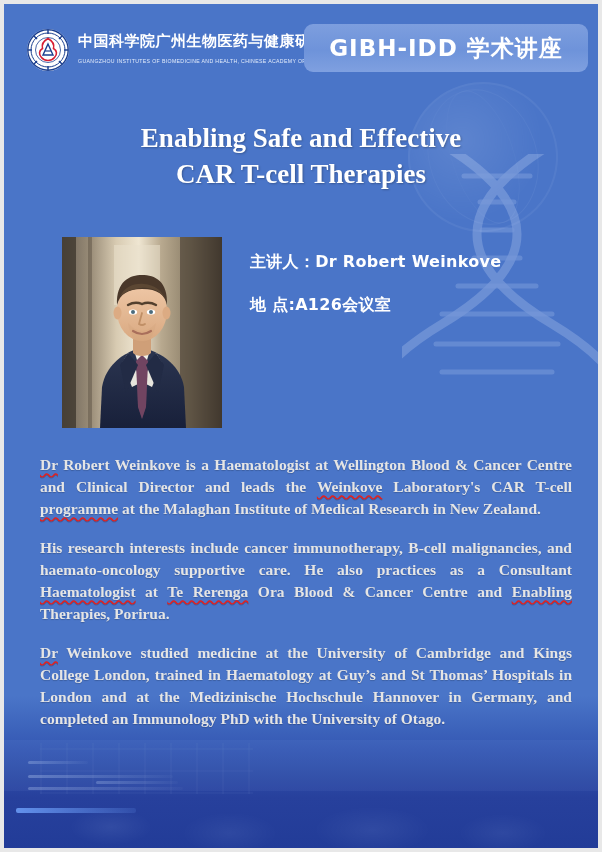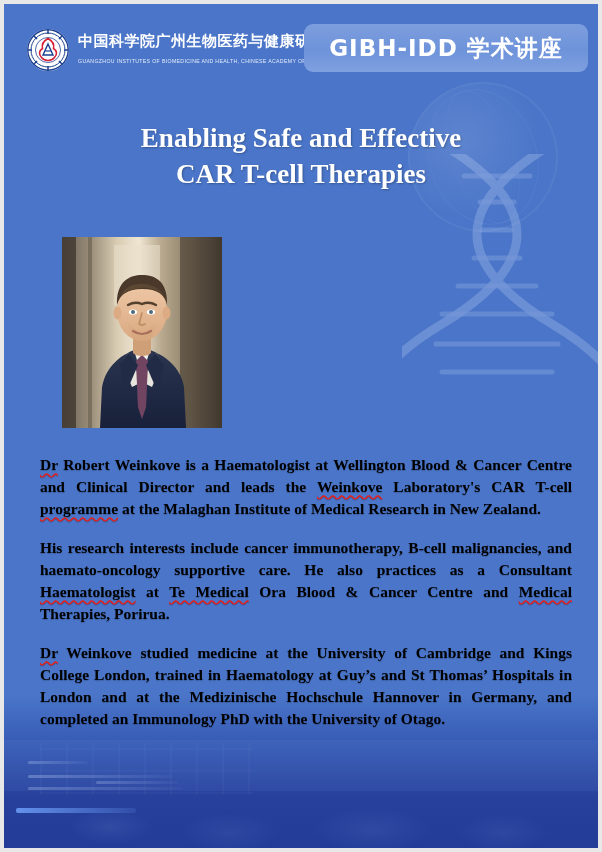--- a/index.html
+++ b/index.html
@@ -198,21 +198,21 @@
   .body {
     position: absolute;
     left: 36px; top: 450px;
     width: 532px;
   }
   .para {
     font-family: "Liberation Serif", serif;
     font-weight: bold;
     font-size: 15.5px;
     line-height: 1.42;
-    color: #000000;
+    color: #e5e5e5;
     text-align: justify;
     margin: 0 0 17px 0;
     text-shadow: 0 1px 1px rgba(0,0,0,.2);
   }
   .para:last-child { margin-bottom: 6px; }
   .sp {
     text-decoration: underline wavy #e02020;
     text-decoration-skip-ink: none;
     text-underline-offset: 2px;
   }
@@ -358,21 +358,23 @@
 
       <path d="M80 76 L77 87 q3 2 6 0" stroke="#c08f66" stroke-width="1.8" fill="none" stroke-linecap="round"></path>
 
       <path d="M71 94 q9 6 18 0" stroke="#9d5f52" stroke-width="2.2" fill="none" stroke-linecap="round"></path>
 
       <path d="M66 86 q14 16 28 0 q-3 18 -14 20 q-11 -2 -14 -20 Z" fill="#cf9f78" opacity=".25"></path>
     </svg>
   </div>
 
   <div class="info">
+    <div class="info-line">主讲人：Dr Robert Weinkove</div>
+    <div class="info-line">地 点:A126会议室</div>
   </div>
 
   <div class="body">
     <p class="para"><span class="sp">Dr</span><span> Robert Weinkove is a Haematologist at Wellington Blood &amp; Cancer Centre and Clinical Director and leads the </span><span class="sp">Weinkove</span><span> Laboratory's CAR T-cell </span><span class="sp">programme</span><span> at the Malaghan Institute of Medical Research in New Zealand.</span></p>
-    <p class="para"><span>His research interests include cancer immunotherapy, B-cell malignancies, and haemato-oncology supportive care. He also practices as a Consultant </span><span class="sp">Haematologist</span><span> at </span><span class="sp">Te Medical</span><span> Ora Blood &amp; Cancer Centre and </span><span class="sp">Medical</span><span> Therapies, Porirua.</span></p>
+    <p class="para"><span>His research interests include cancer immunotherapy, B-cell malignancies, and haemato-oncology supportive care. He also practices as a Consultant </span><span class="sp">Haematologist</span><span> at </span><span class="sp">Te Rerenga</span><span> Ora Blood &amp; Cancer Centre and </span><span class="sp">Enabling</span><span> Therapies, Porirua.</span></p>
     <p class="para"><span class="sp">Dr</span><span> Weinkove studied medicine at the University of Cambridge and Kings College London, trained in Haematology at Guy’s and St Thomas’ Hospitals in London and at the Medizinische Hochschule Hannover in Germany, and completed an Immunology PhD with the University of Otago.</span></p>
   </div>
 
 </div>
 
 </body></html>

